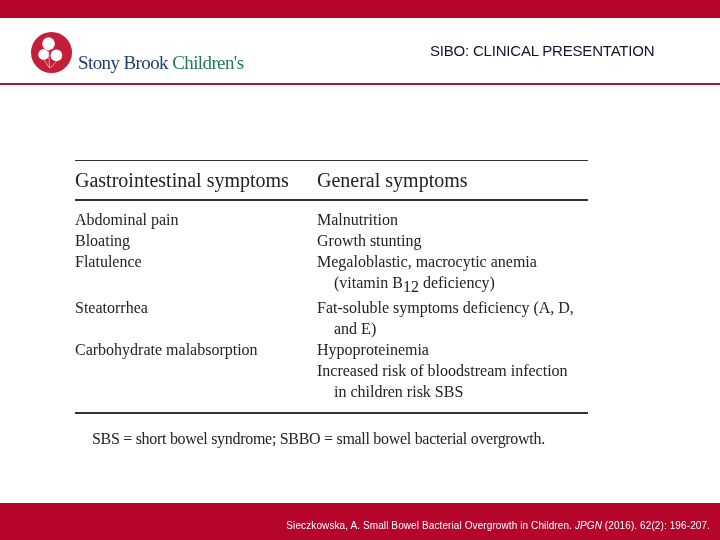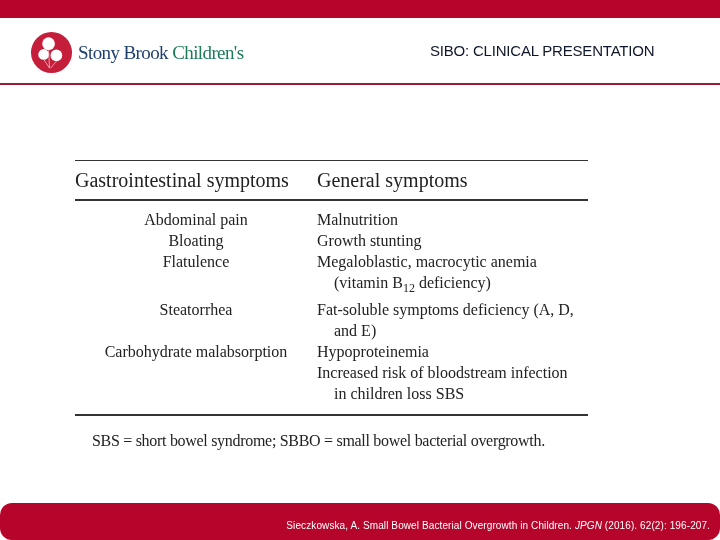--- a/index.html
+++ b/index.html
@@ -2,42 +2,42 @@
 <html><head>
 <meta charset="utf-8">
 <style>
   html, body { margin: 0; padding: 0; }
   body {
     width: 720px; height: 540px; position: relative; overflow: hidden;
     background: #ffffff; font-family: "Liberation Sans", sans-serif;
   }
   .top-bar { position: absolute; left: 0; top: 0; width: 720px; height: 18px; background: #b5052b; }
   .header-rule { position: absolute; left: 0; top: 83px; width: 720px; height: 2px; background: #9b1b36; }
-  .logo { position: absolute; left: 30px; top: 31px; display: flex; align-items: center; }
+  .logo { position: absolute; left: 30px; top: 31px; display: flex; align-items: flex-end; }
   .logo svg { width: 43px; height: 43px; }
   .logo-text { margin-left: 5px; font-family: "Liberation Serif", serif; font-size: 19px; letter-spacing: -0.6px; }
   .logo-text .stony { color: #1f3f6e; }
   .logo-text .childrens { color: #1f7a5a; }
   .slide-title { position: absolute; left: 430px; top: 42px; font-size: 15px; color: #0f172a; letter-spacing: -0.2px; }
 
   .table-wrap { position: absolute; left: 75px; top: 160px; width: 513px; font-family: "Liberation Serif", serif; color: #222; }
   .rule { height: 1px; background: #333; }
   .rule.thick { height: 2px; background: #333; }
   .thead { display: flex; height: 38px; align-items: center; font-size: 20px; }
   .thead .c1 { width: 242px; }
   .thead .c2 { flex: 1; text-align: left; padding-right: 40px; }
   .tbody { padding-top: 8px; padding-bottom: 10px; }
   .row { display: flex; font-size: 16px; line-height: 21px; }
-  .row .c1 { width: 242px; text-align: center; }
+  .row .c1 { width: 242px; }
   .row .c2 { flex: 1; }
   .indent { padding-left: 17px; }
-  sub { font-size: 12px; }
+  sub { font-size: 16px; }
   .footnote { font-size: 16px; margin-top: 16px; padding-left: 17px; letter-spacing: -0.3px; }
 
-  .bottom-bar { position: absolute; left: 0; top: 503px; width: 720px; height: 37px; background: #b5052b; border-radius: 12px; }
+  .bottom-bar { position: absolute; left: 0; top: 503px; width: 720px; height: 37px; background: #b5052b; }
   .citation { position: absolute; right: 10px; top: 17px; font-size: 10px; color: #fff; letter-spacing: 0.1px; }
 </style>
 </head>
 <body>
 
 <div class="top-bar"></div>
 
 <div class="logo">
   <svg viewBox="0 0 44 44">
     <circle cx="22" cy="22" r="21" fill="#c41e3a"></circle>
@@ -87,21 +87,21 @@
     <div class="row">
         <div class="c1">Carbohydrate malabsorption</div>
         <div class="c2">Hypoproteinemia</div>
       </div>
     <div class="row">
         <div class="c1"></div>
         <div class="c2">Increased risk of bloodstream infection</div>
       </div>
     <div class="row">
         <div class="c1"></div>
-        <div class="c2 indent">in children loss SBS</div>
+        <div class="c2 indent">in children risk SBS</div>
       </div>
   </div>
   <div class="rule thick"></div>
   <div class="footnote">SBS = short bowel syndrome; SBBO = small bowel bacterial overgrowth.</div>
 </div>
 
 <div class="bottom-bar">
   <div class="citation"><span>Sieczkowska, A. Small Bowel Bacterial Overgrowth in Children. </span><i>JPGN</i><span> (2016). 62(2): 196-207.</span></div>
 </div>
 

